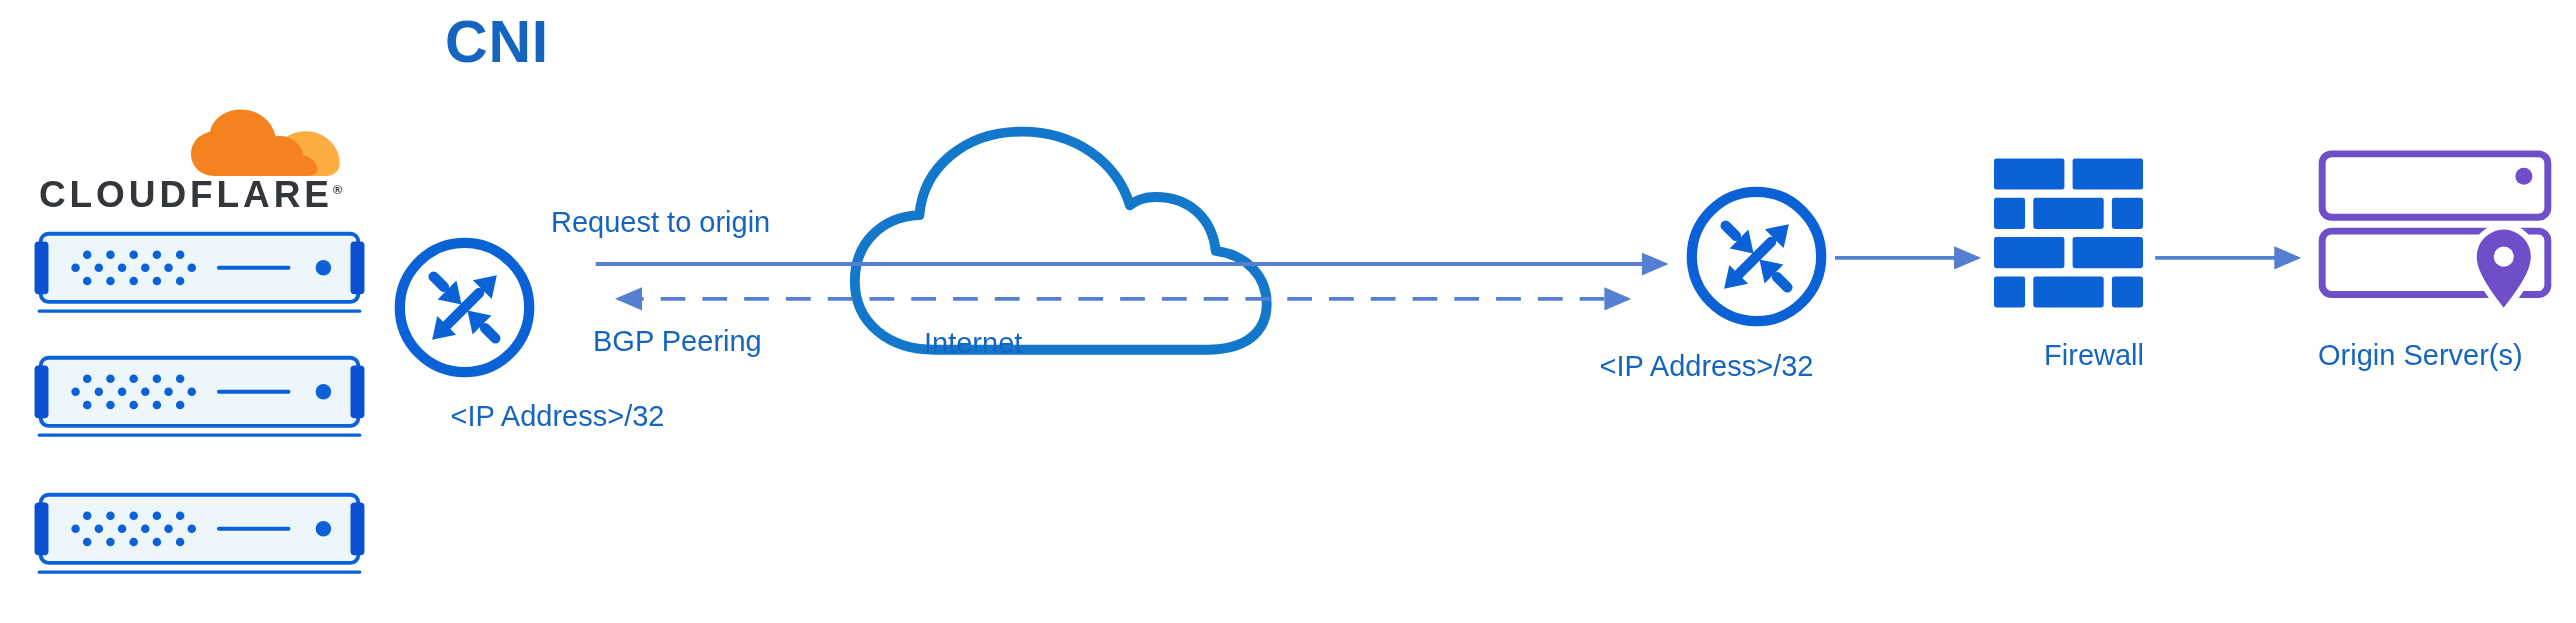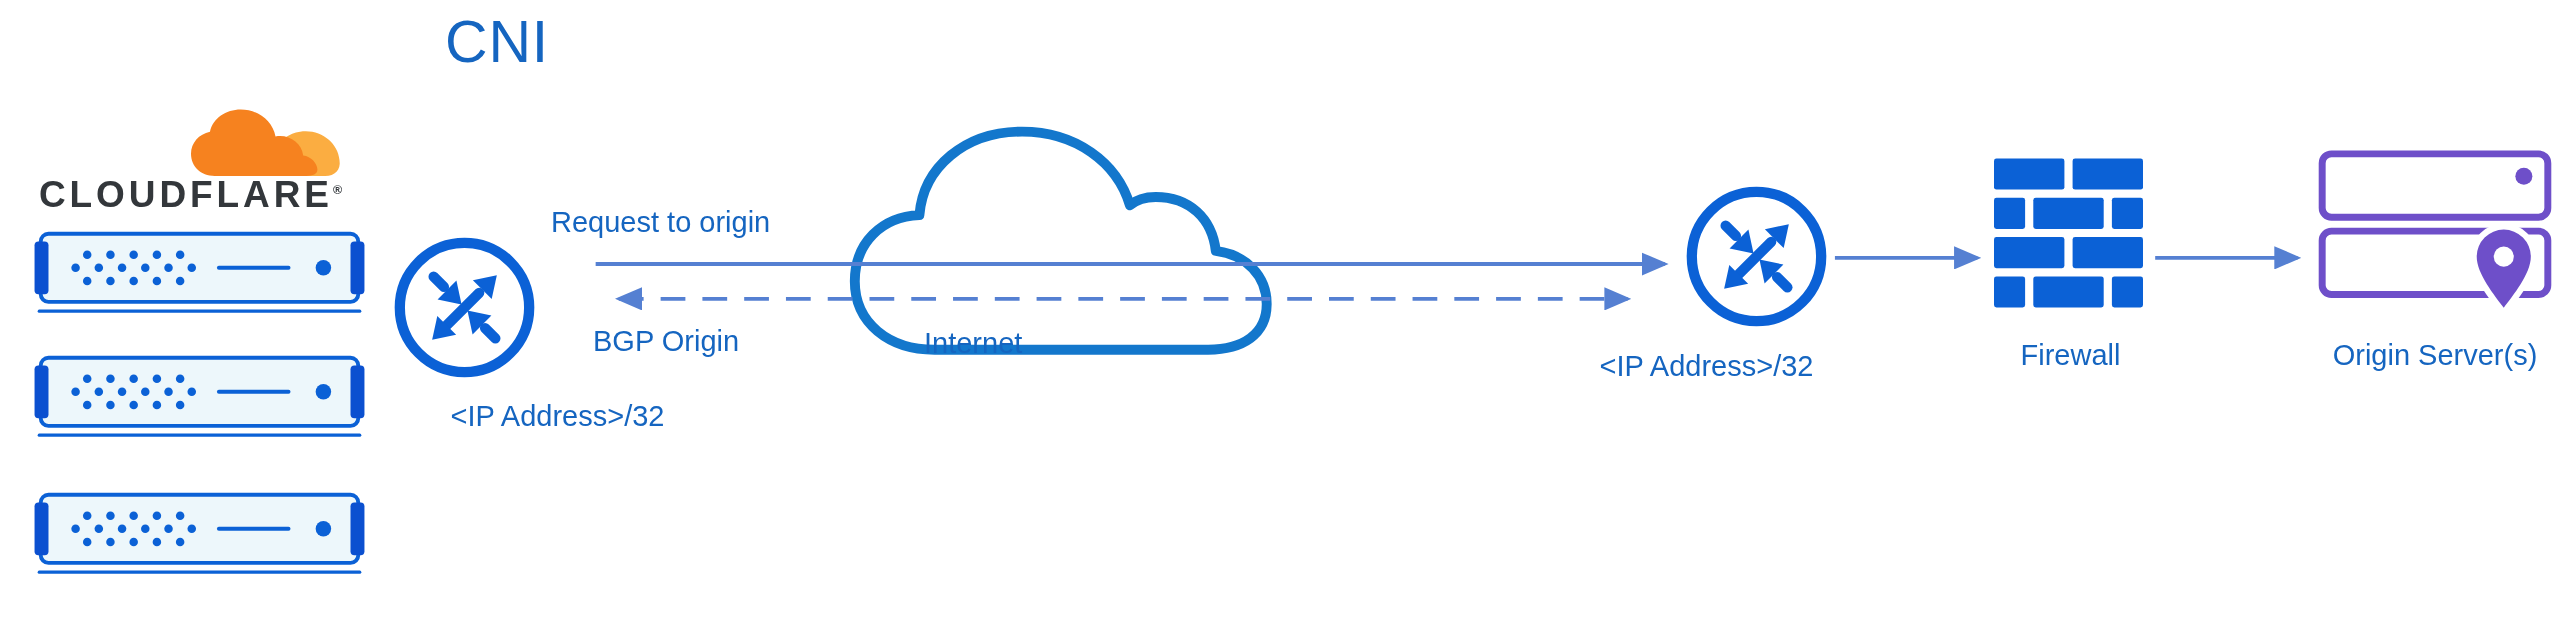--- a/index.html
+++ b/index.html
@@ -21,21 +21,21 @@
     font-family:"Liberation Sans",sans-serif;
   }
   .label{
     position:absolute;color:var(--text-blue);
     font-size:29px;line-height:36px;white-space:nowrap;text-align:center;
   }
 
   
   .title{
     position:absolute;left:445px;top:7.7px;
-    font-size:59px;font-weight:400;color:var(--text-blue);letter-spacing:0.8px;
+    font-size:59px;font-weight:700;color:var(--text-blue);letter-spacing:0.8px;
   }
 
   
   .cf-logo{position:absolute;left:39px;top:108px;width:333px;height:124px}
   .cf-cloud{position:absolute;left:152px;top:0;width:158px;height:79px}
   .cf-wordmark{
     position:absolute;left:0;top:66px;
     font-size:37px;font-weight:800;letter-spacing:3.9px;color:var(--wordmark-dark);
     white-space:nowrap;
   }
@@ -70,22 +70,22 @@
   
   .lbl-edge-ip{left:391px;top:398px;width:333px;text-align:center}
   .lbl-request{left:551px;top:204px}
   .lbl-bgp{left:593px;top:323px}
   .lbl-internet{left:924px;top:325px;width:263px;text-align:left}
   .cpe-block{
     position:absolute;left:1581px;top:331px;width:325px;
     color:var(--text-blue);font-size:29px;line-height:39px;white-space:normal;
   }
   .cpe-ip{margin-top:15.5px;margin-left:18.6px;white-space:nowrap}
-  .lbl-firewall{left:1997px;top:337px;width:147px;text-align:center}
-  .lbl-origin{left:2318px;top:337px;width:234px;text-align:center}
+  .lbl-firewall{left:1997px;top:337px;width:147px;text-align:right}
+  .lbl-origin{left:2318px;top:337px;width:234px;text-align:left}
 </style>
 </head>
 <body>
 
 <div>
 
   <div class="title">CNI</div>
 
   <div class="cf-logo">
     <svg class="cf-cloud" viewBox="0 0 200 100" aria-hidden="true">
@@ -250,21 +250,21 @@
     <rect x="5" y="105" width="292" height="82" rx="12" fill="#ffffff" stroke="currentColor" stroke-width="9"></rect>
     <g>
       <path d="M240,204 C228,188 205,160 205,138 A35,35 0 1 1 275,138 C275,160 252,188 240,204 Z" fill="#ffffff" stroke="#ffffff" stroke-width="16" stroke-linejoin="round"></path>
       <path d="M240,204 C228,188 205,160 205,138 A35,35 0 1 1 275,138 C275,160 252,188 240,204 Z" fill="currentColor"></path>
       <circle cx="240" cy="138" r="13" fill="#ffffff"></circle>
     </g>
   </svg>
 
   <div class="label lbl-edge-ip">&lt;IP Address&gt;/32</div>
   <div class="label lbl-request">Request to origin</div>
-  <div class="label lbl-bgp">BGP Origin</div>
+  <div class="label lbl-bgp">BGP Peering</div>
   <div class="label lbl-internet">Internet</div>
 
   <div class="cpe-block">
     <div class="cpe-ip">&lt;IP Address&gt;/32</div>
   </div>
 
   <div class="label lbl-firewall">Firewall</div>
   <div class="label lbl-origin">Origin Server(s)</div>
 
 </div>

